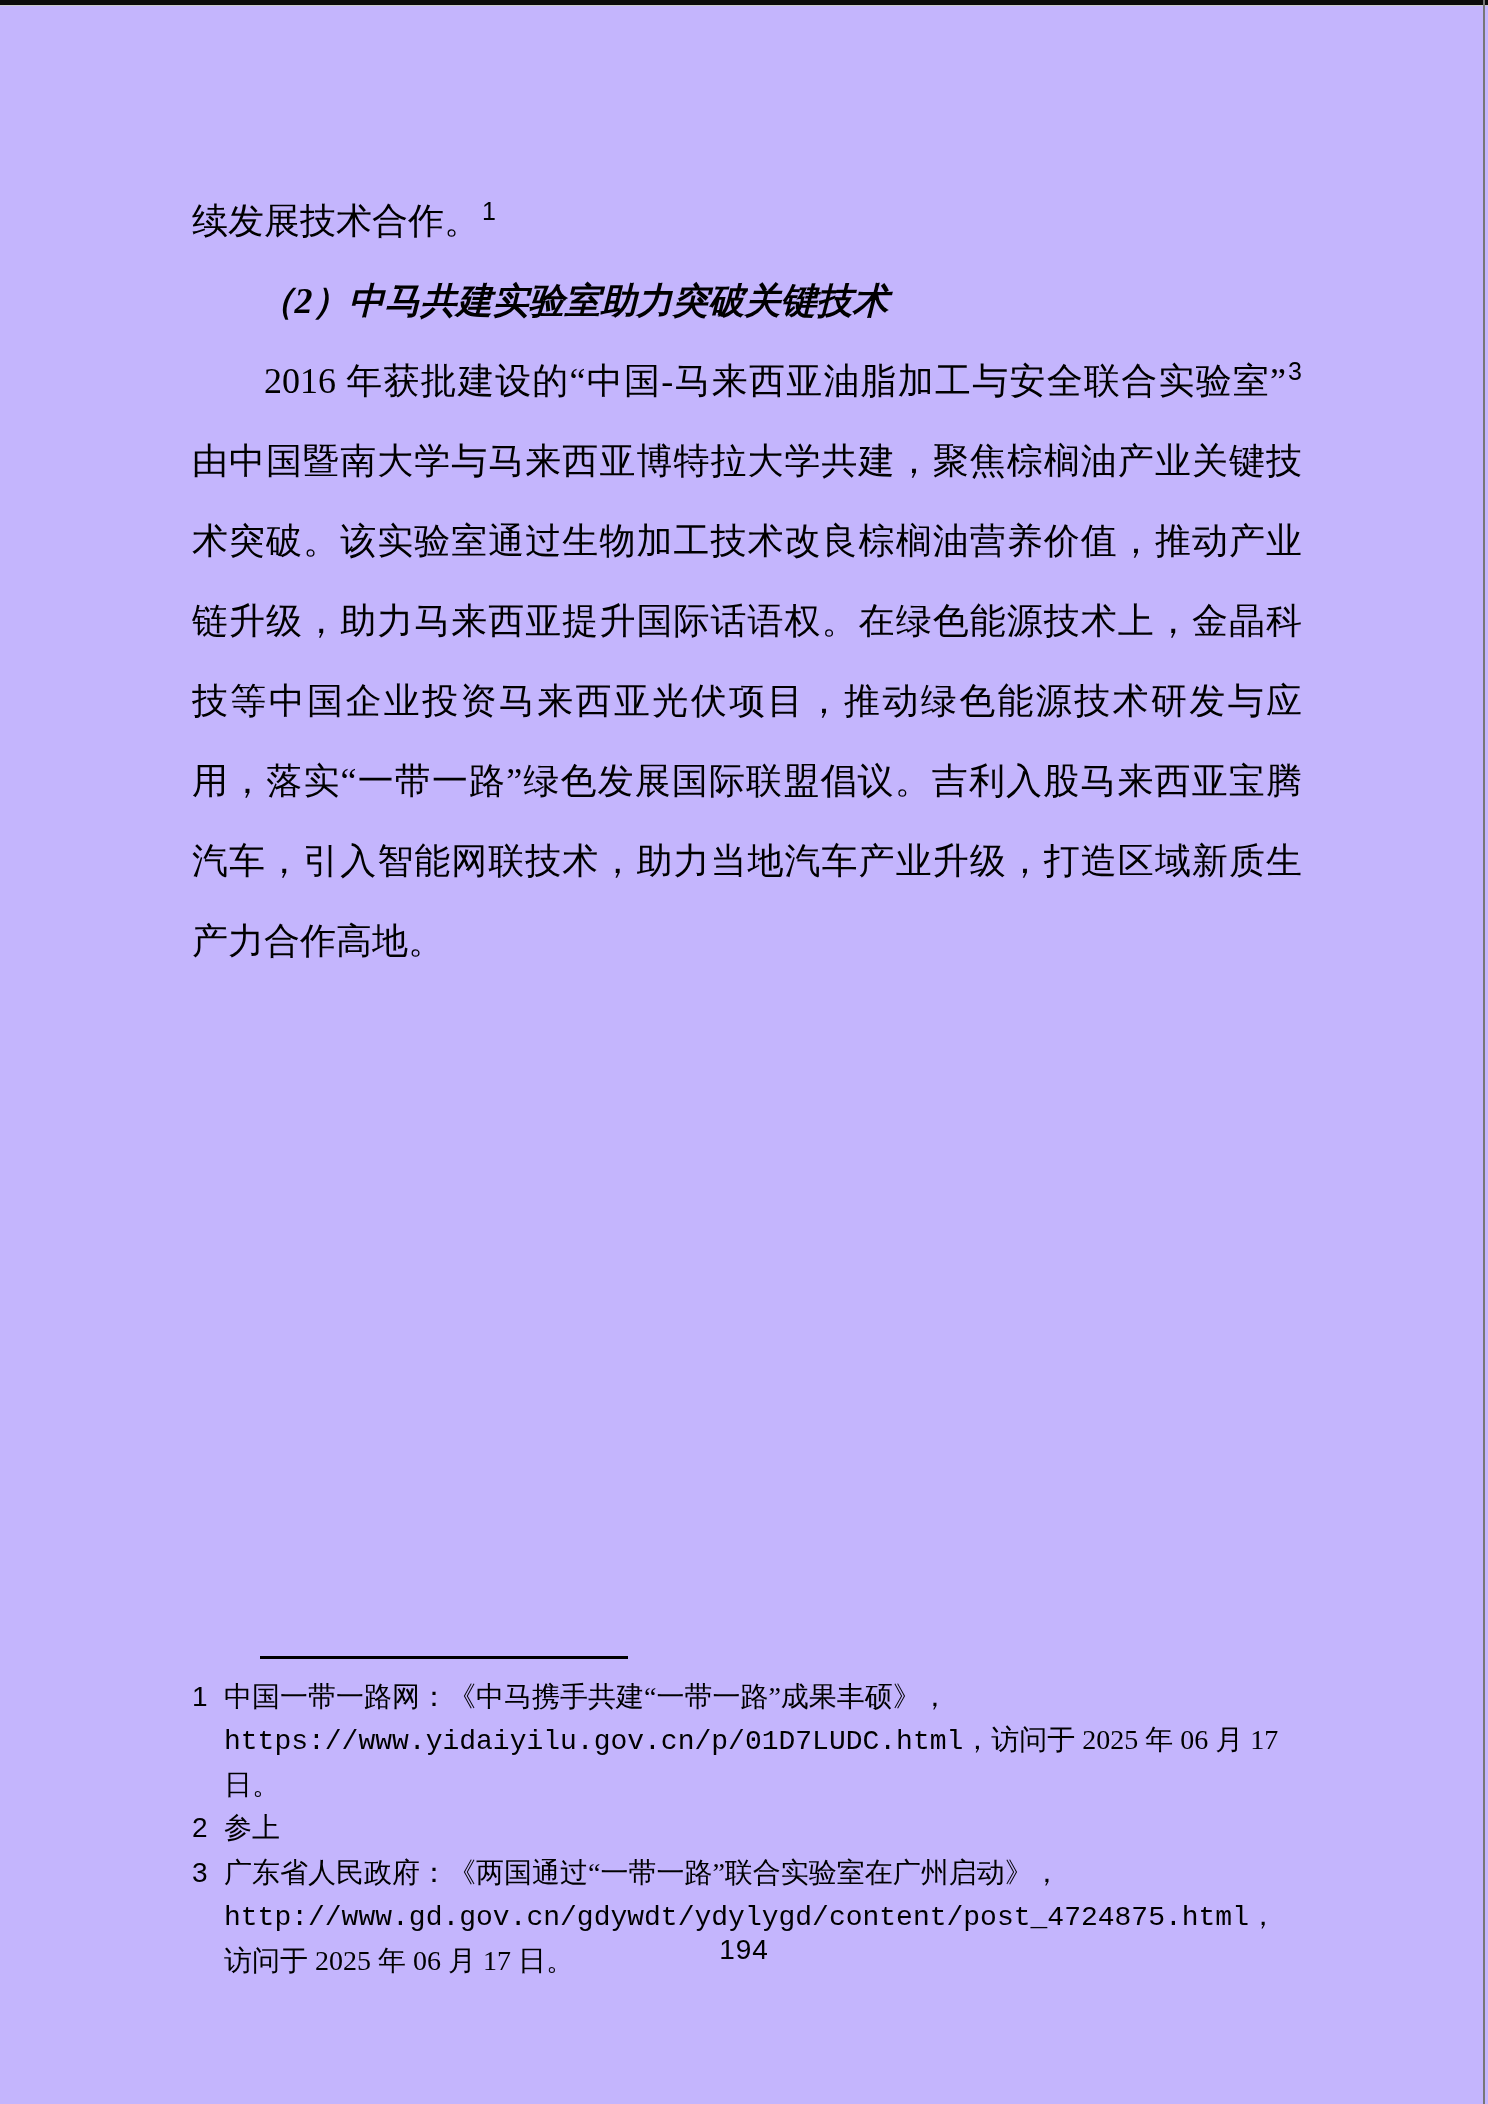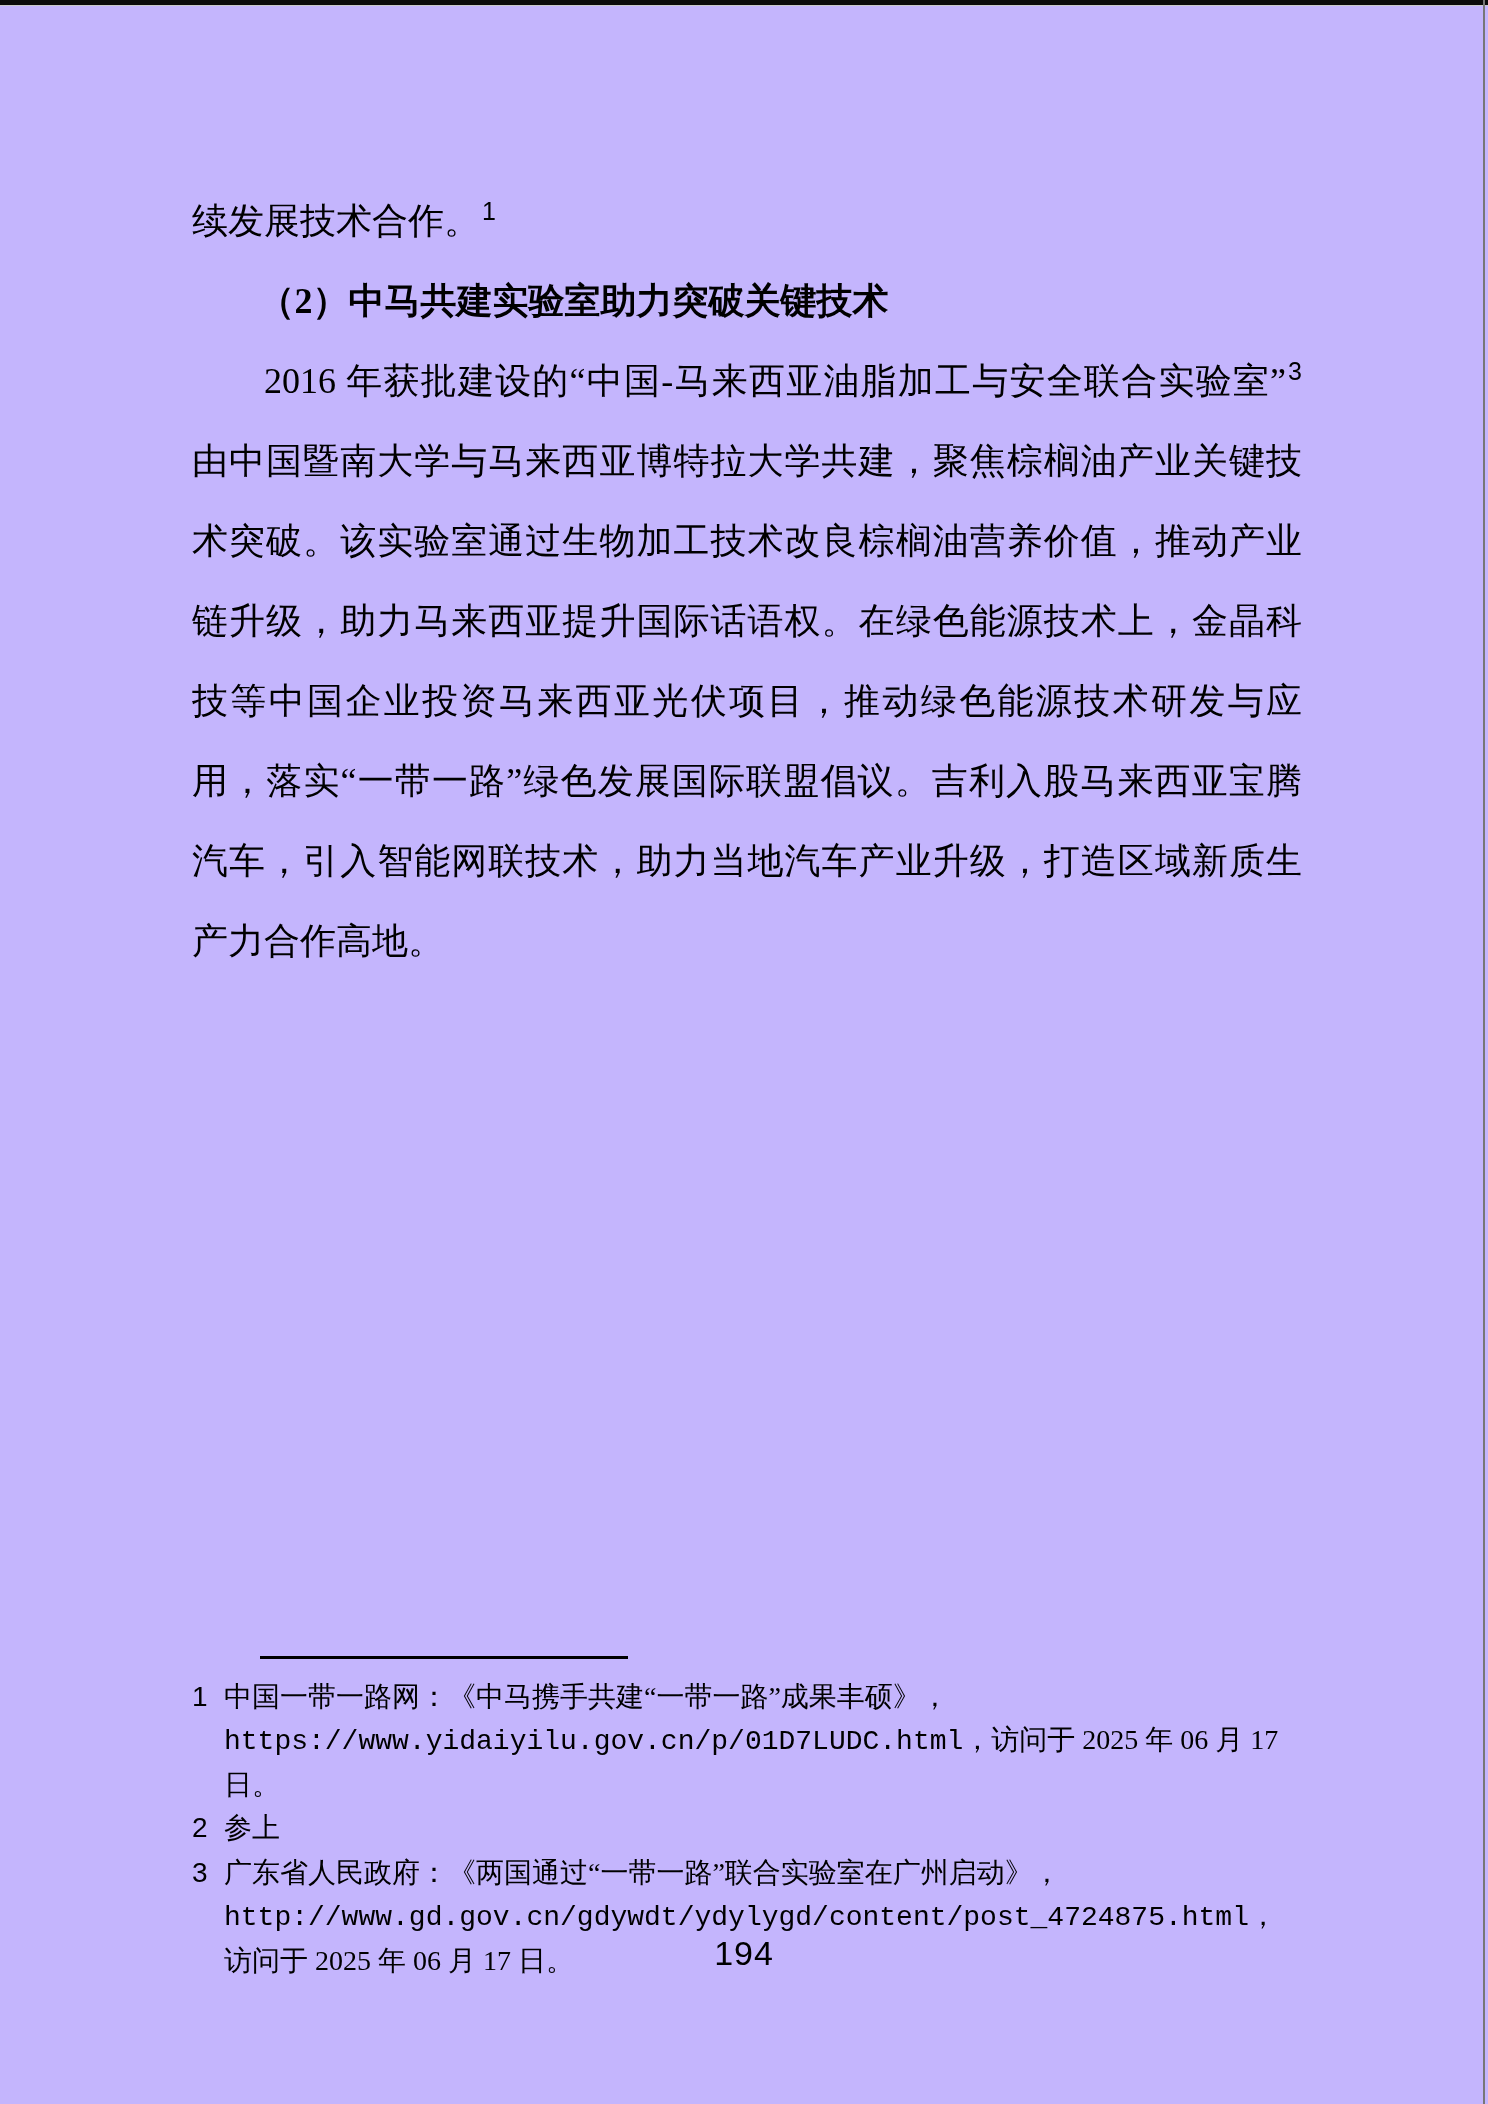--- a/index.html
+++ b/index.html
@@ -33,20 +33,21 @@
     font-size: 36px;
     line-height: 80px;
     text-align: justify;
     text-justify: inter-character;
   }
   .content p { margin: 0; }
   .indent { text-indent: 2em; }
   .heading {
     font-weight: bold;
     text-indent: 1.85em;
+    font-style: italic;
   }
   sup.fnref {
     font-family: "Liberation Sans", "DejaVu Sans", sans-serif;
     font-size: 25px;
     line-height: 0;
     vertical-align: super;
     padding-left: 2px;
   }
   .footnotes {
     position: absolute;
@@ -73,21 +74,21 @@
     top: 0;
     font-family: "Liberation Sans", "DejaVu Sans", sans-serif;
   }
   .url { white-space: nowrap; font-family: Liberation Mono, monospace; }
   .page-number {
     position: absolute;
     top: 1934px;
     left: 0;
     width: 100%;
     text-align: center;
-    font-size: 34px;
+    font-size: 28px;
     font-family: "Liberation Sans", "DejaVu Sans", sans-serif;
     letter-spacing: 1px;
   }
 </style>
 </head>
 <body>
 
 <div class="page">
   <div class="top-edge"></div>
   <div class="right-edge"></div>

